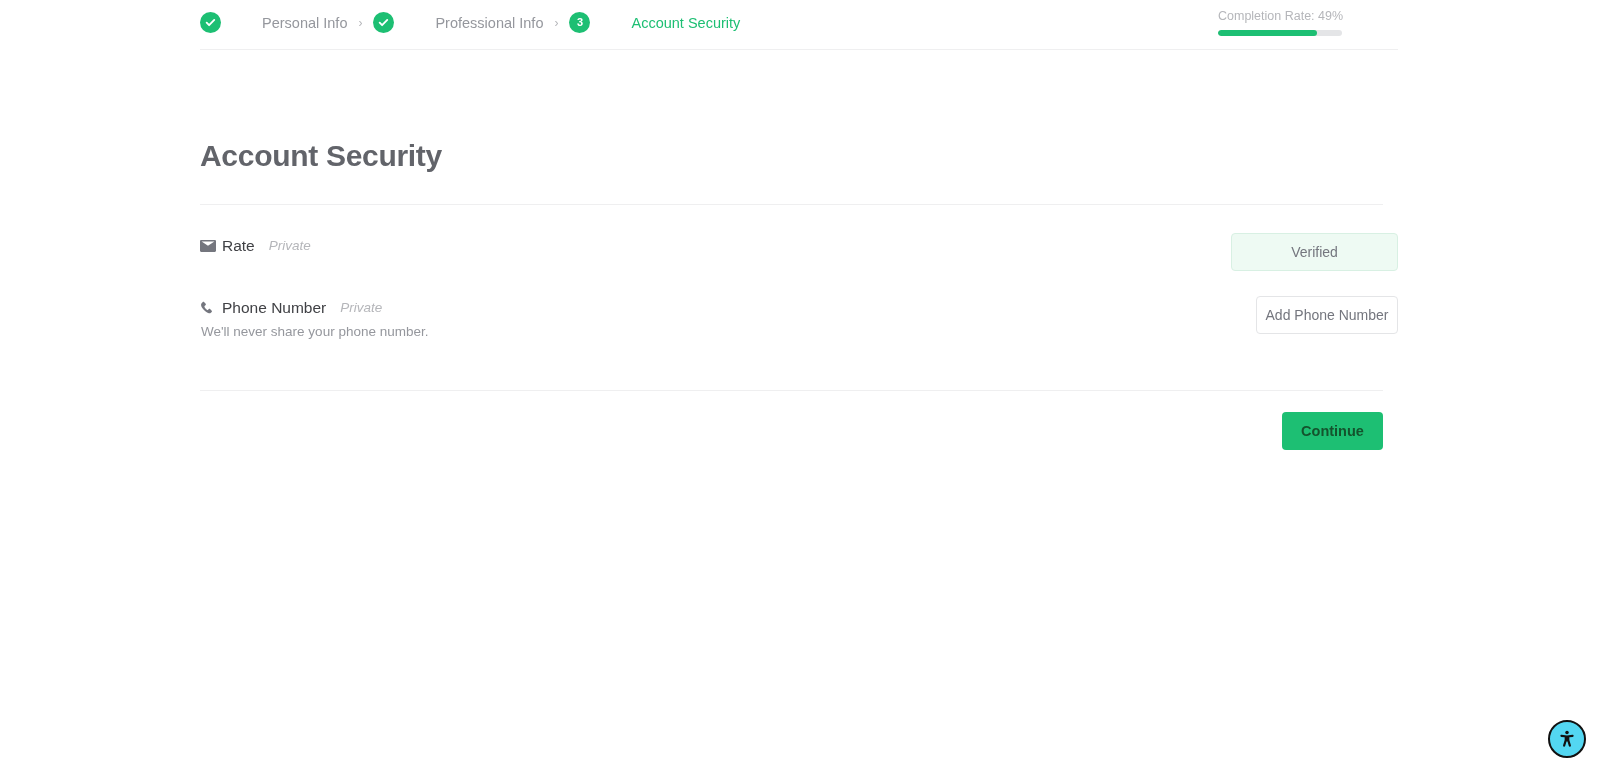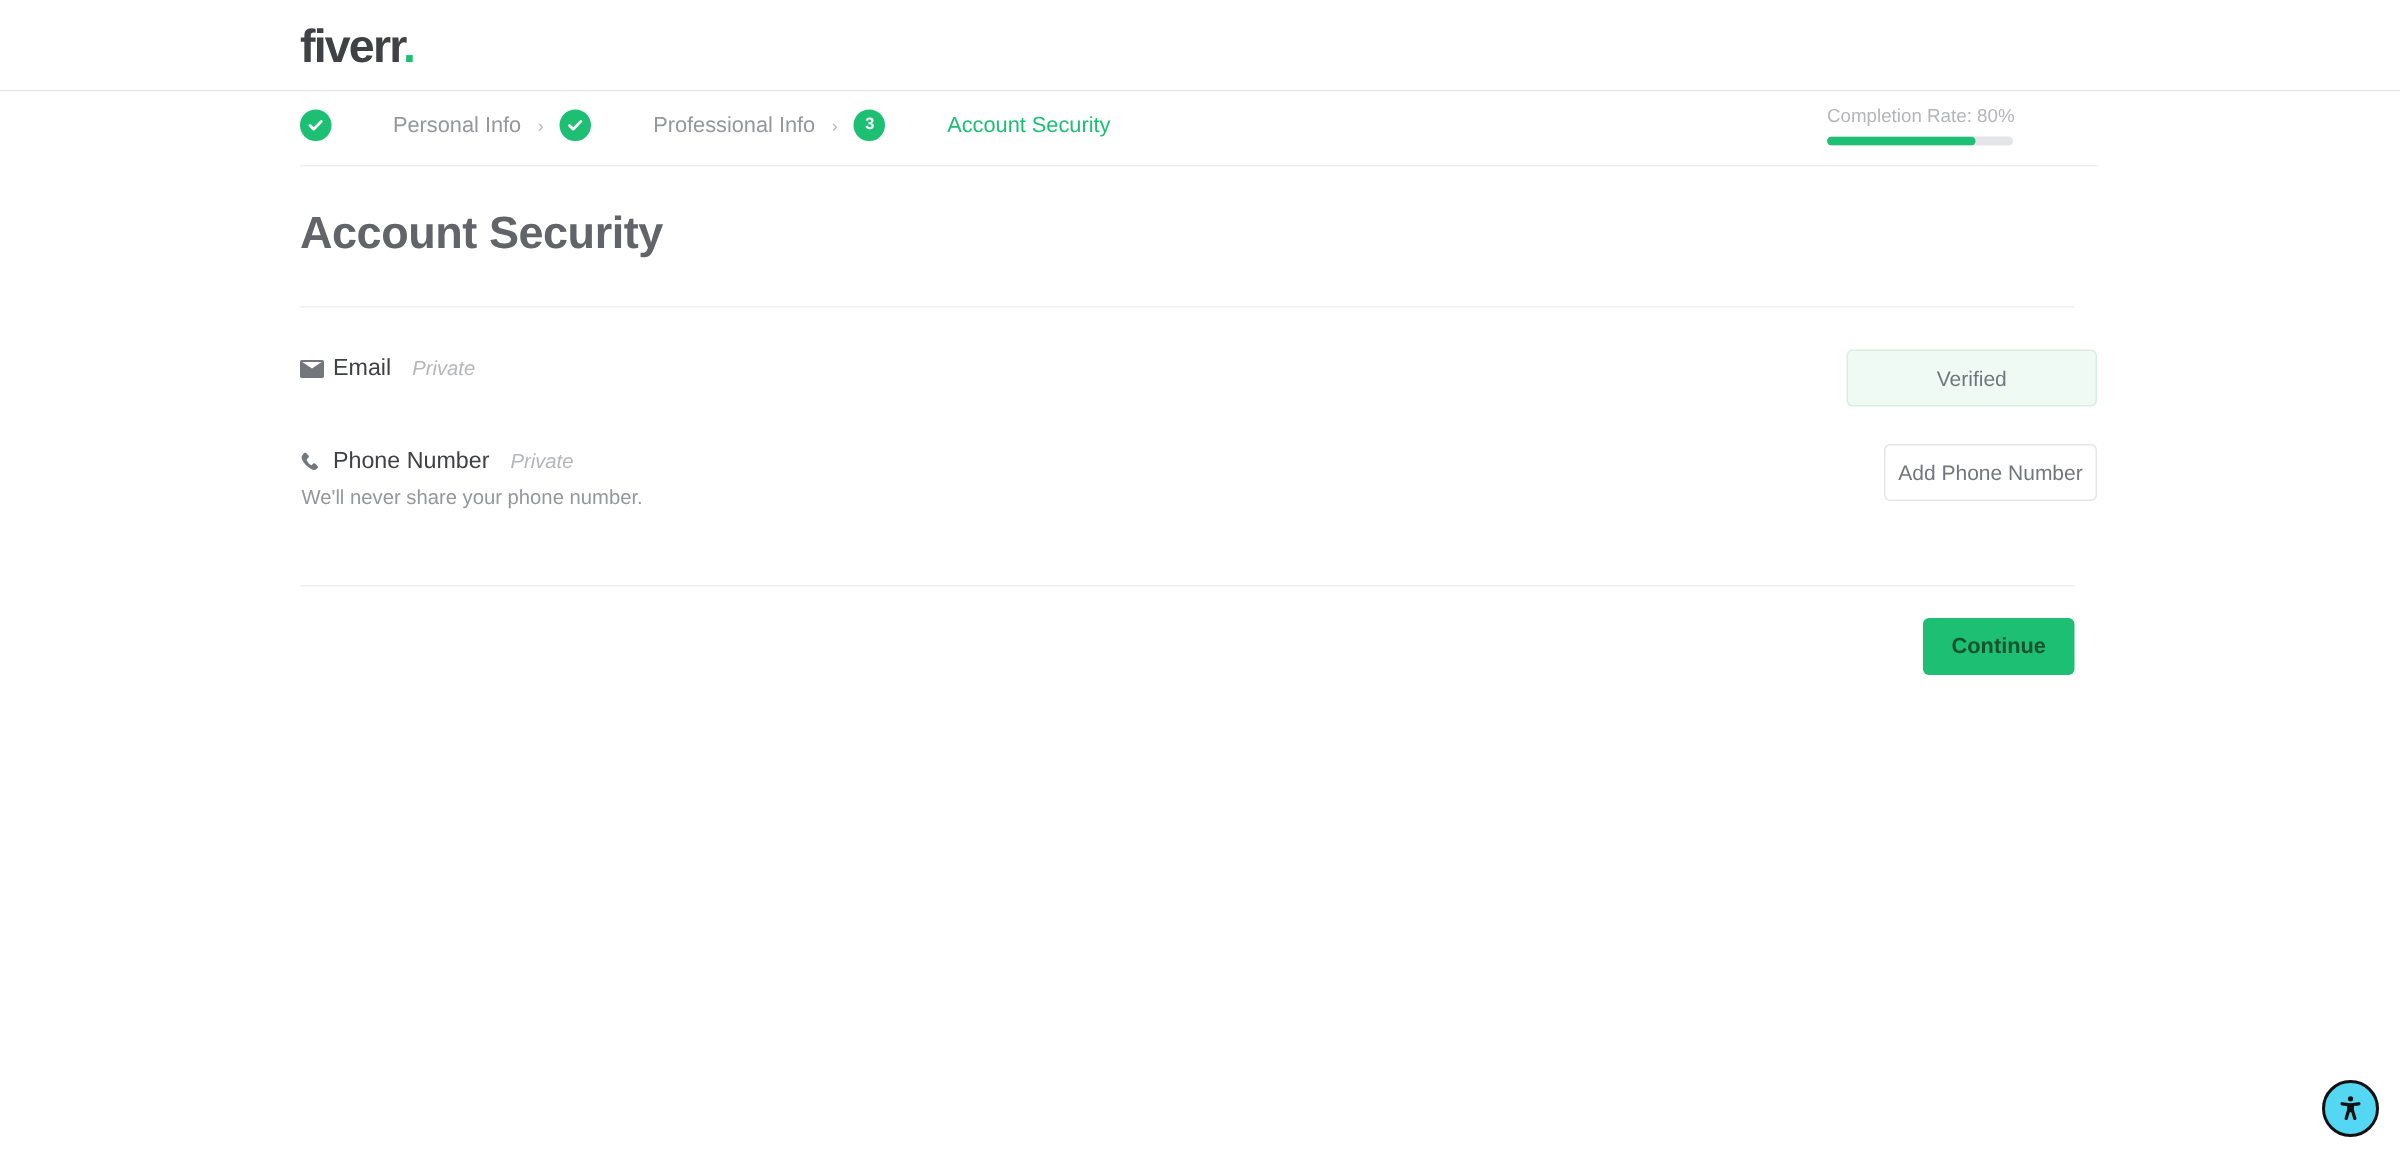--- a/index.html
+++ b/index.html
@@ -254,25 +254,20 @@
     justify-content: center;
     cursor: pointer;
   }
   .a11y-widget svg { display: block; }
 </style>
 </head>
 <body>
 
 <div class="page">
 
-  <div class="site-header">
-    <div class="logo">
-      <span>fiverr</span><span class="dot">.</span>
-    </div>
-  </div>
 
   <div class="stepper-bar">
     <div class="steps">
 
       <div class="step">
         <span class="step-badge">
           <svg width="11" height="11" viewBox="0 0 12 12">
               <path d="M1.8 6.2 L4.5 8.9 L10.1 3.2" fill="none" stroke="#ffffff" stroke-width="2" stroke-linecap="round" stroke-linejoin="round"></path>
             </svg>
         </span>
@@ -293,21 +288,21 @@
       <span class="step-sep">›</span>
 
       <div class="step current">
         <span class="step-badge">3</span>
         <span class="step-label">Account Security</span>
       </div>
 
     </div>
 
     <div class="completion">
-      <div class="completion-label">Completion Rate: 80%</div>
+      <div class="completion-label">Completion Rate: 49%</div>
       <div class="progress-track">
         <div class="progress-fill" id="progress-fill" style="width: 80%;"></div>
       </div>
     </div>
 
     <div class="stepper-rule"></div>
   </div>
 
   <div class="content">
 
@@ -316,21 +311,21 @@
     <div class="rule rule-top"></div>
 
     <div class="row row-email">
       <div class="row-info">
         <div class="row-head">
           <span class="row-icon">
             <svg width="16" height="12" viewBox="0 0 16 12" fill="#74767e">
                 <path d="M0 1.2C0 .54.54 0 1.2 0h13.6C15.46 0 16 .54 16 1.2v9.6c0 .66-.54 1.2-1.2 1.2H1.2C.54 12 0 11.46 0 10.8V1.2zm1.6.2 6.4 4.3 6.4-4.3H1.6z"></path>
               </svg>
           </span>
-          <span class="row-title">Email</span>
+          <span class="row-title">Rate</span>
           <span class="row-privacy">Private</span>
         </div>
       </div>
       <div class="action-wrap">
         <button class="btn btn-verified">Verified</button>
       </div>
     </div>
 
     <div class="row row-phone">
       <div class="row-info">

